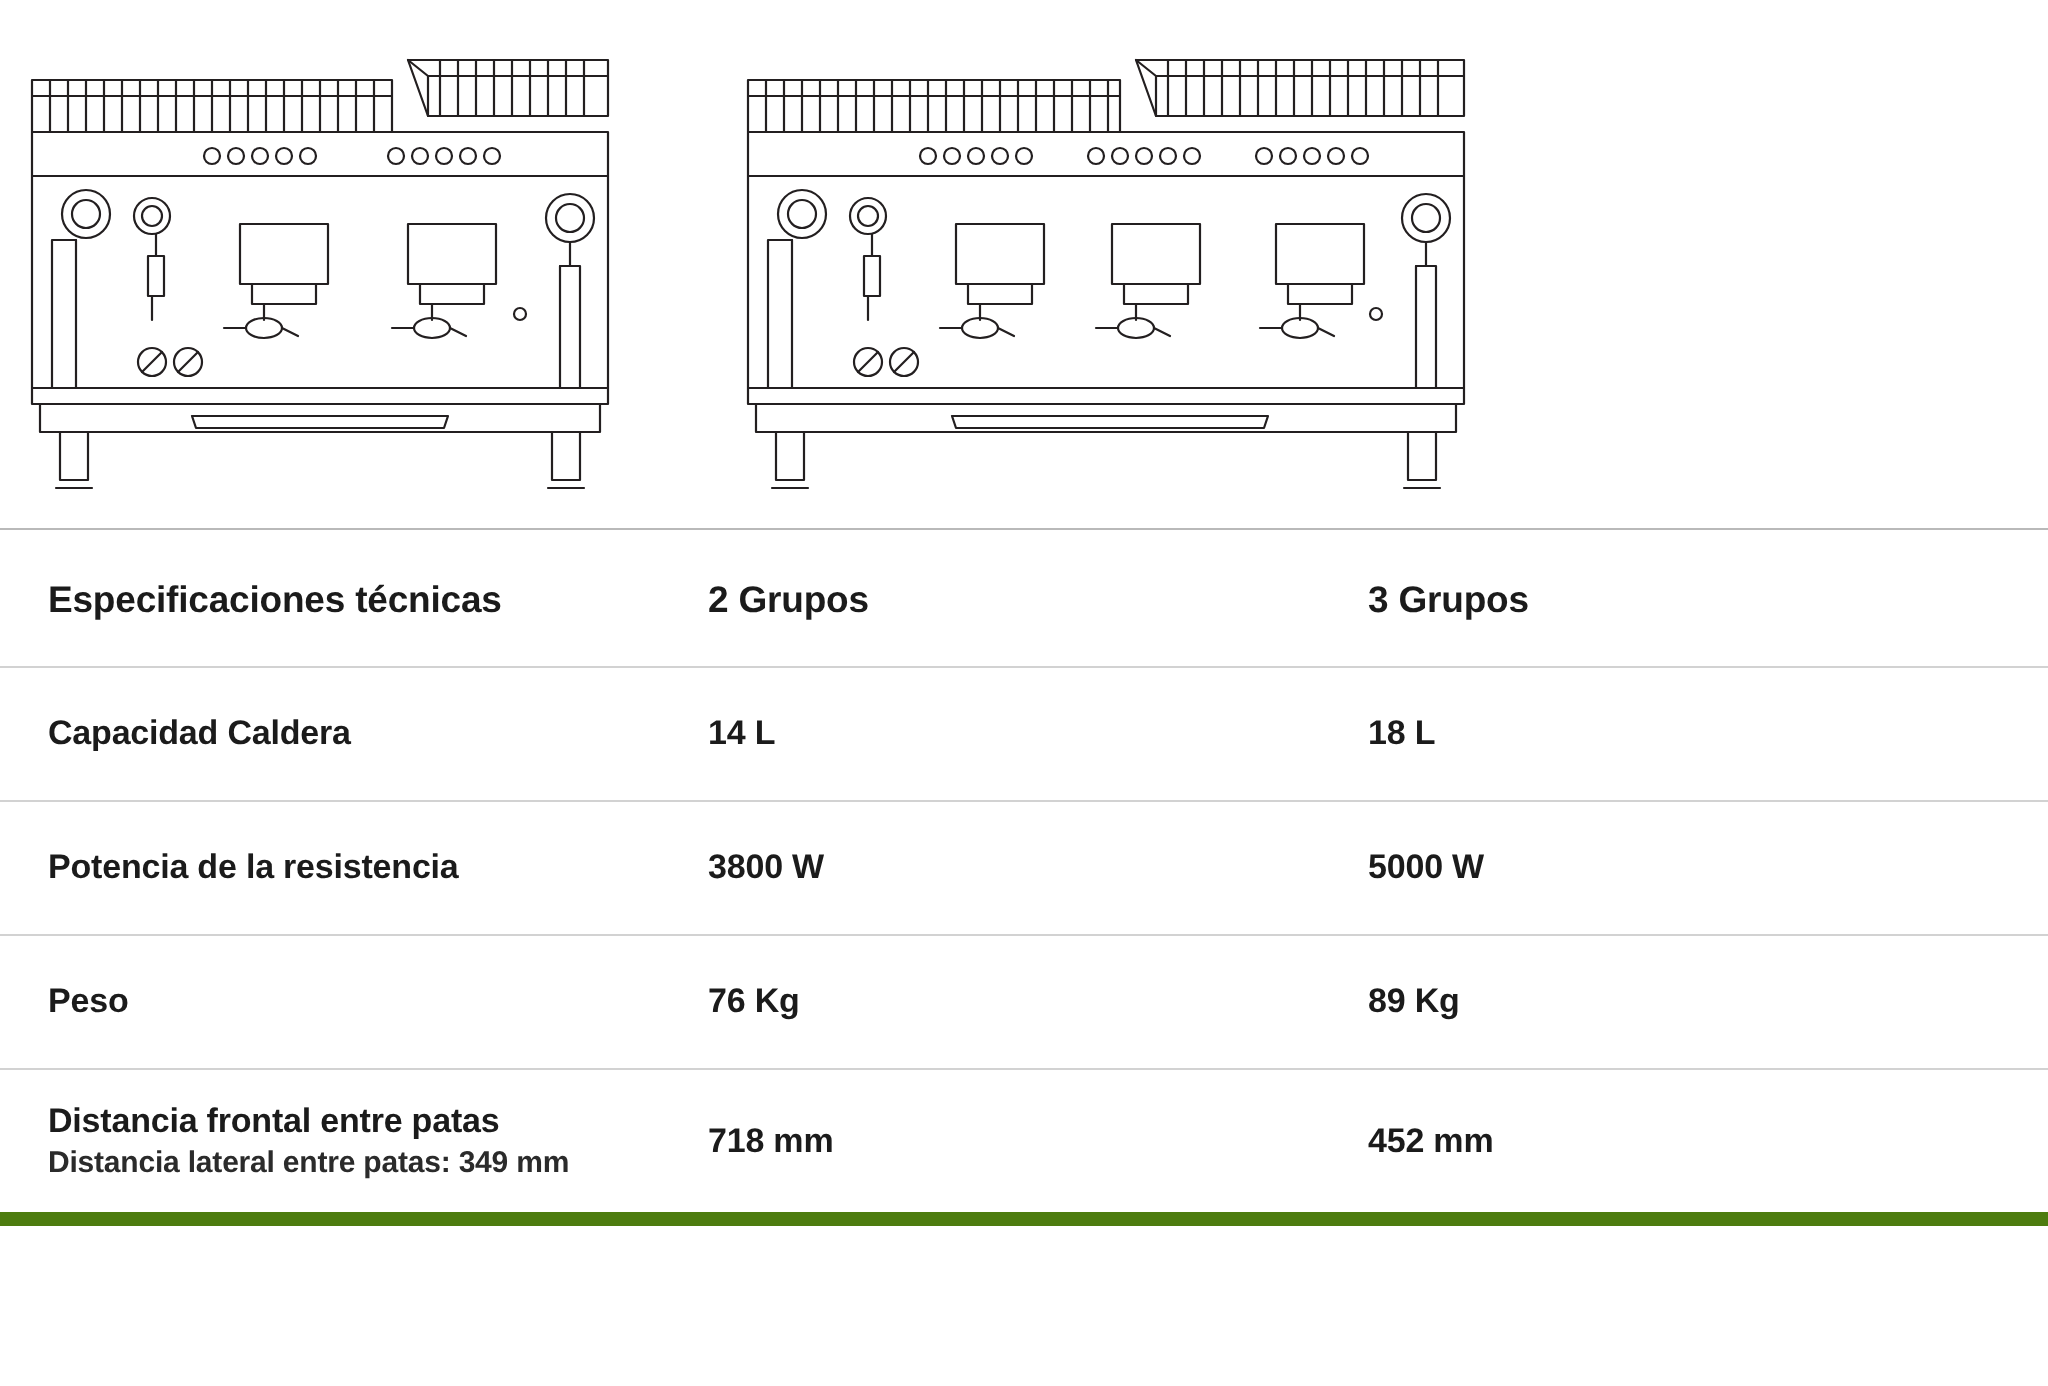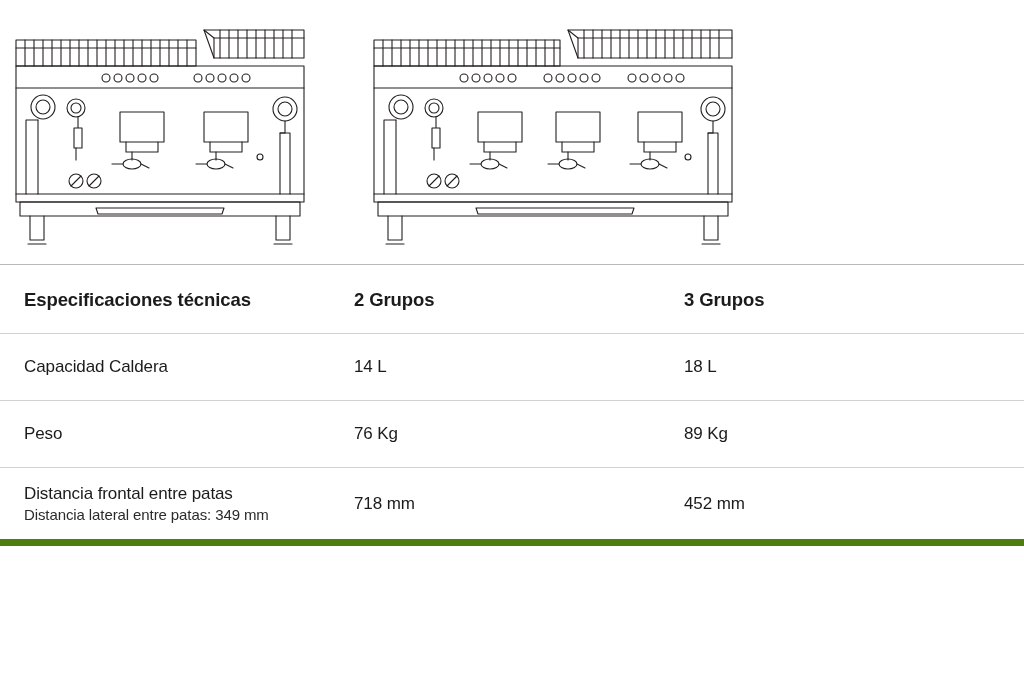--- a/index.html
+++ b/index.html
@@ -64,21 +64,21 @@
   thead .cellpad {
     font-size: 18.5px;
     font-weight: bold;
     letter-spacing: -0.1px;
     color: #1b1b1b;
     padding-top: 24px;
     padding-bottom: 22px;
   }
   tbody .cellpad {
     font-size: 17px;
-    font-weight: normal;
+    font-weight: bold;
     color: #1b1b1b;
     letter-spacing: -0.1px;
     padding-top: 23px;
     padding-bottom: 23px;
   }
   .label-main { display: block; }
   .label-sub {
     display: block;
     font-size: 15px;
     color: #2b2b2b;
@@ -355,20 +355,33 @@
         <td>
           <div class="cellpad">14 L</div>
         </td>
         <td>
           <div class="cellpad">18 L</div>
         </td>
       </tr>
       <tr>
         <td>
           <div class="cellpad">
+              <span class="label-main">Potencia de la resistencia</span>
+            </div>
+        </td>
+        <td>
+          <div class="cellpad">3800 W</div>
+        </td>
+        <td>
+          <div class="cellpad">5000 W</div>
+        </td>
+      </tr>
+      <tr>
+        <td>
+          <div class="cellpad">
               <span class="label-main">Peso</span>
             </div>
         </td>
         <td>
           <div class="cellpad">76 Kg</div>
         </td>
         <td>
           <div class="cellpad">89 Kg</div>
         </td>
       </tr>

